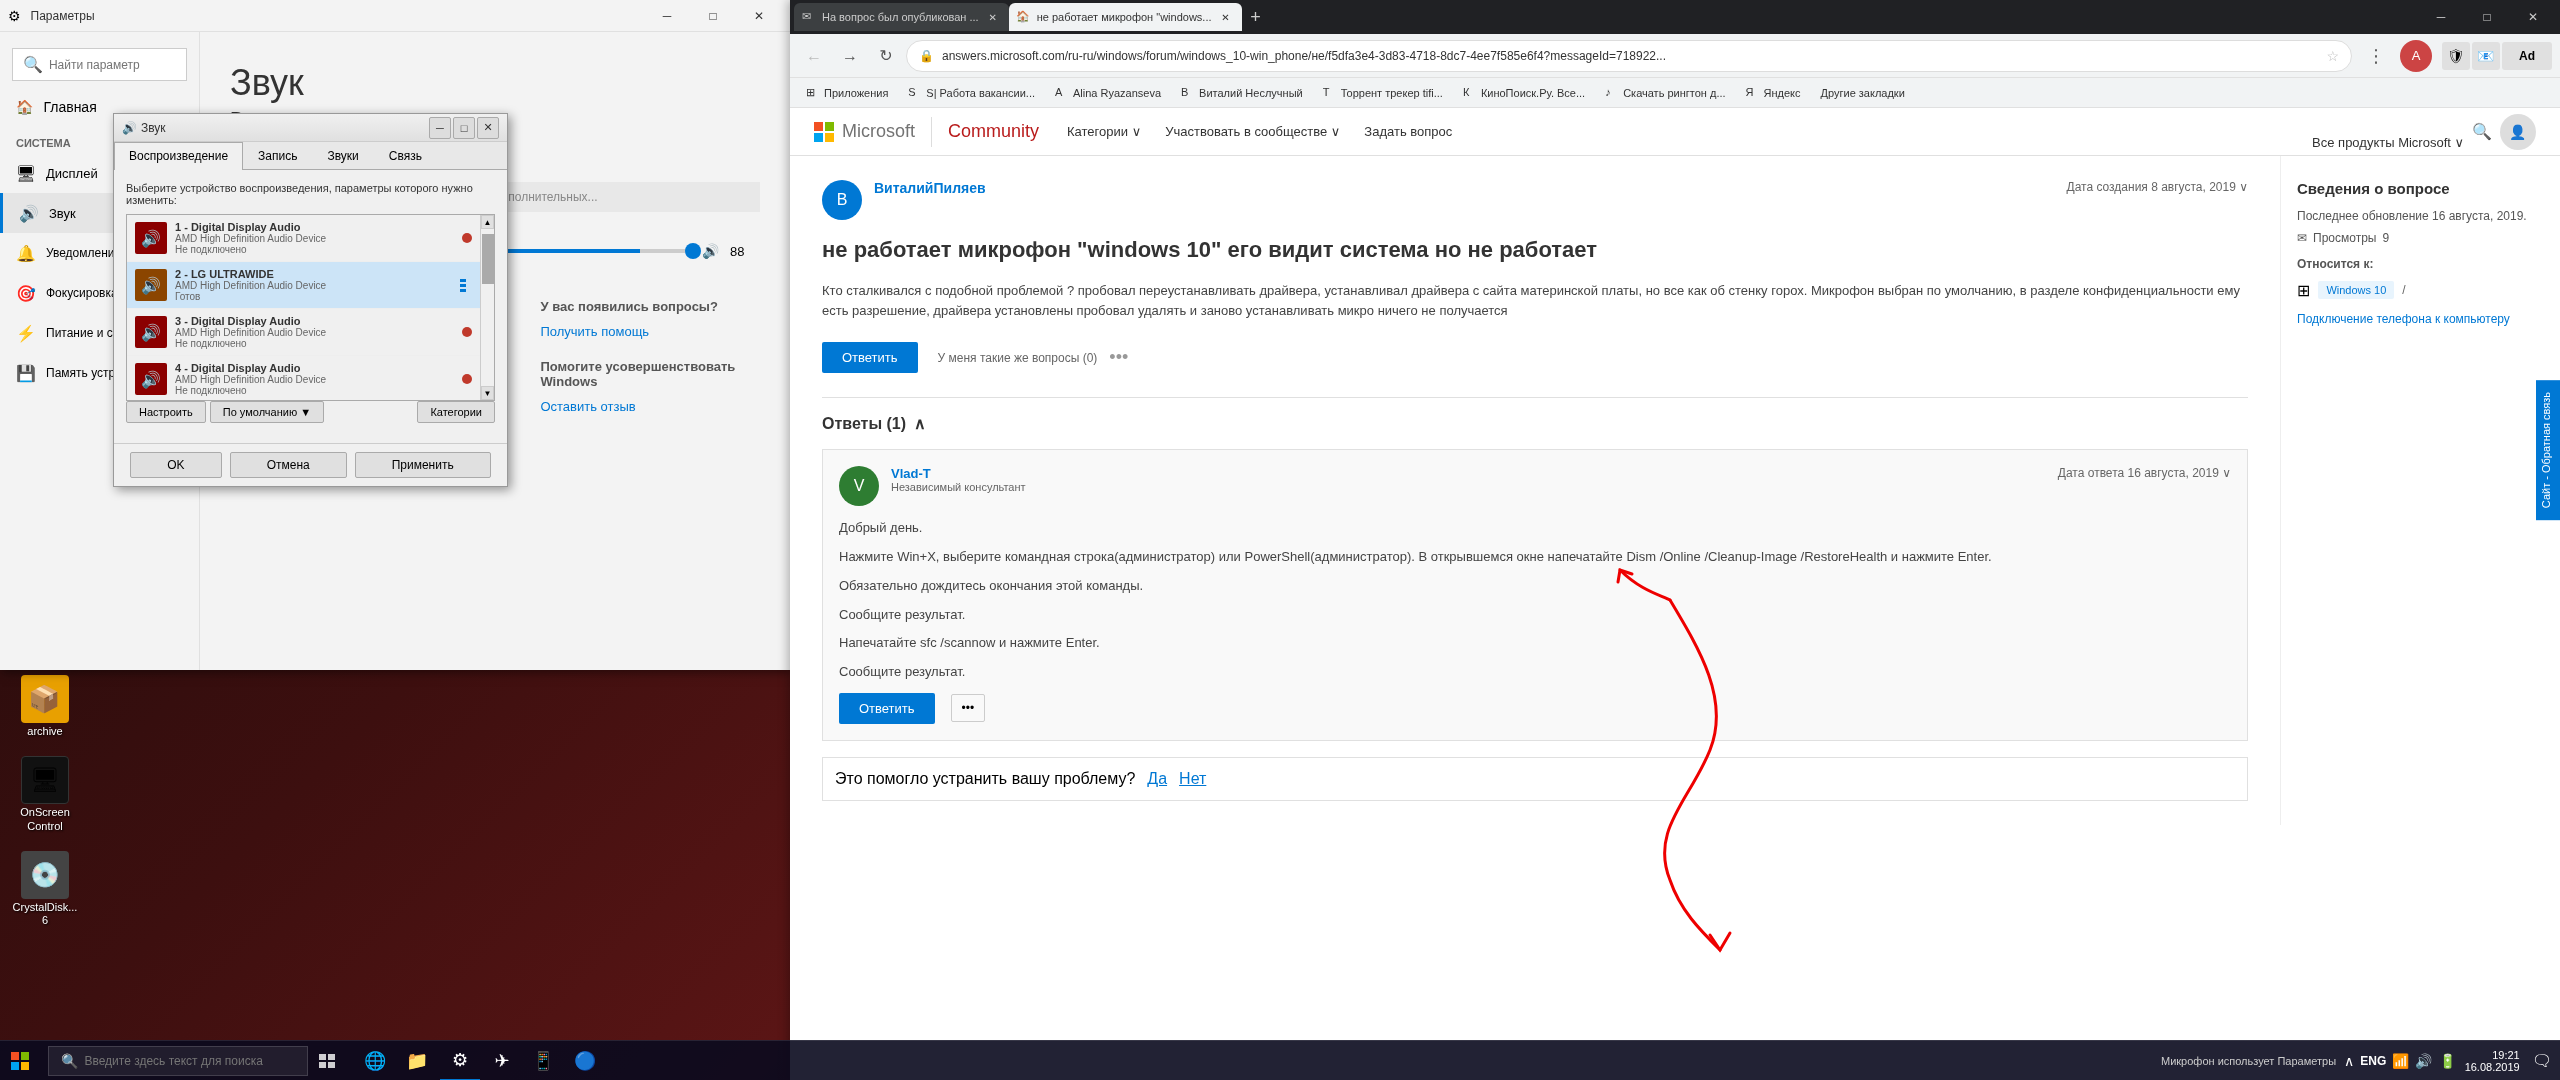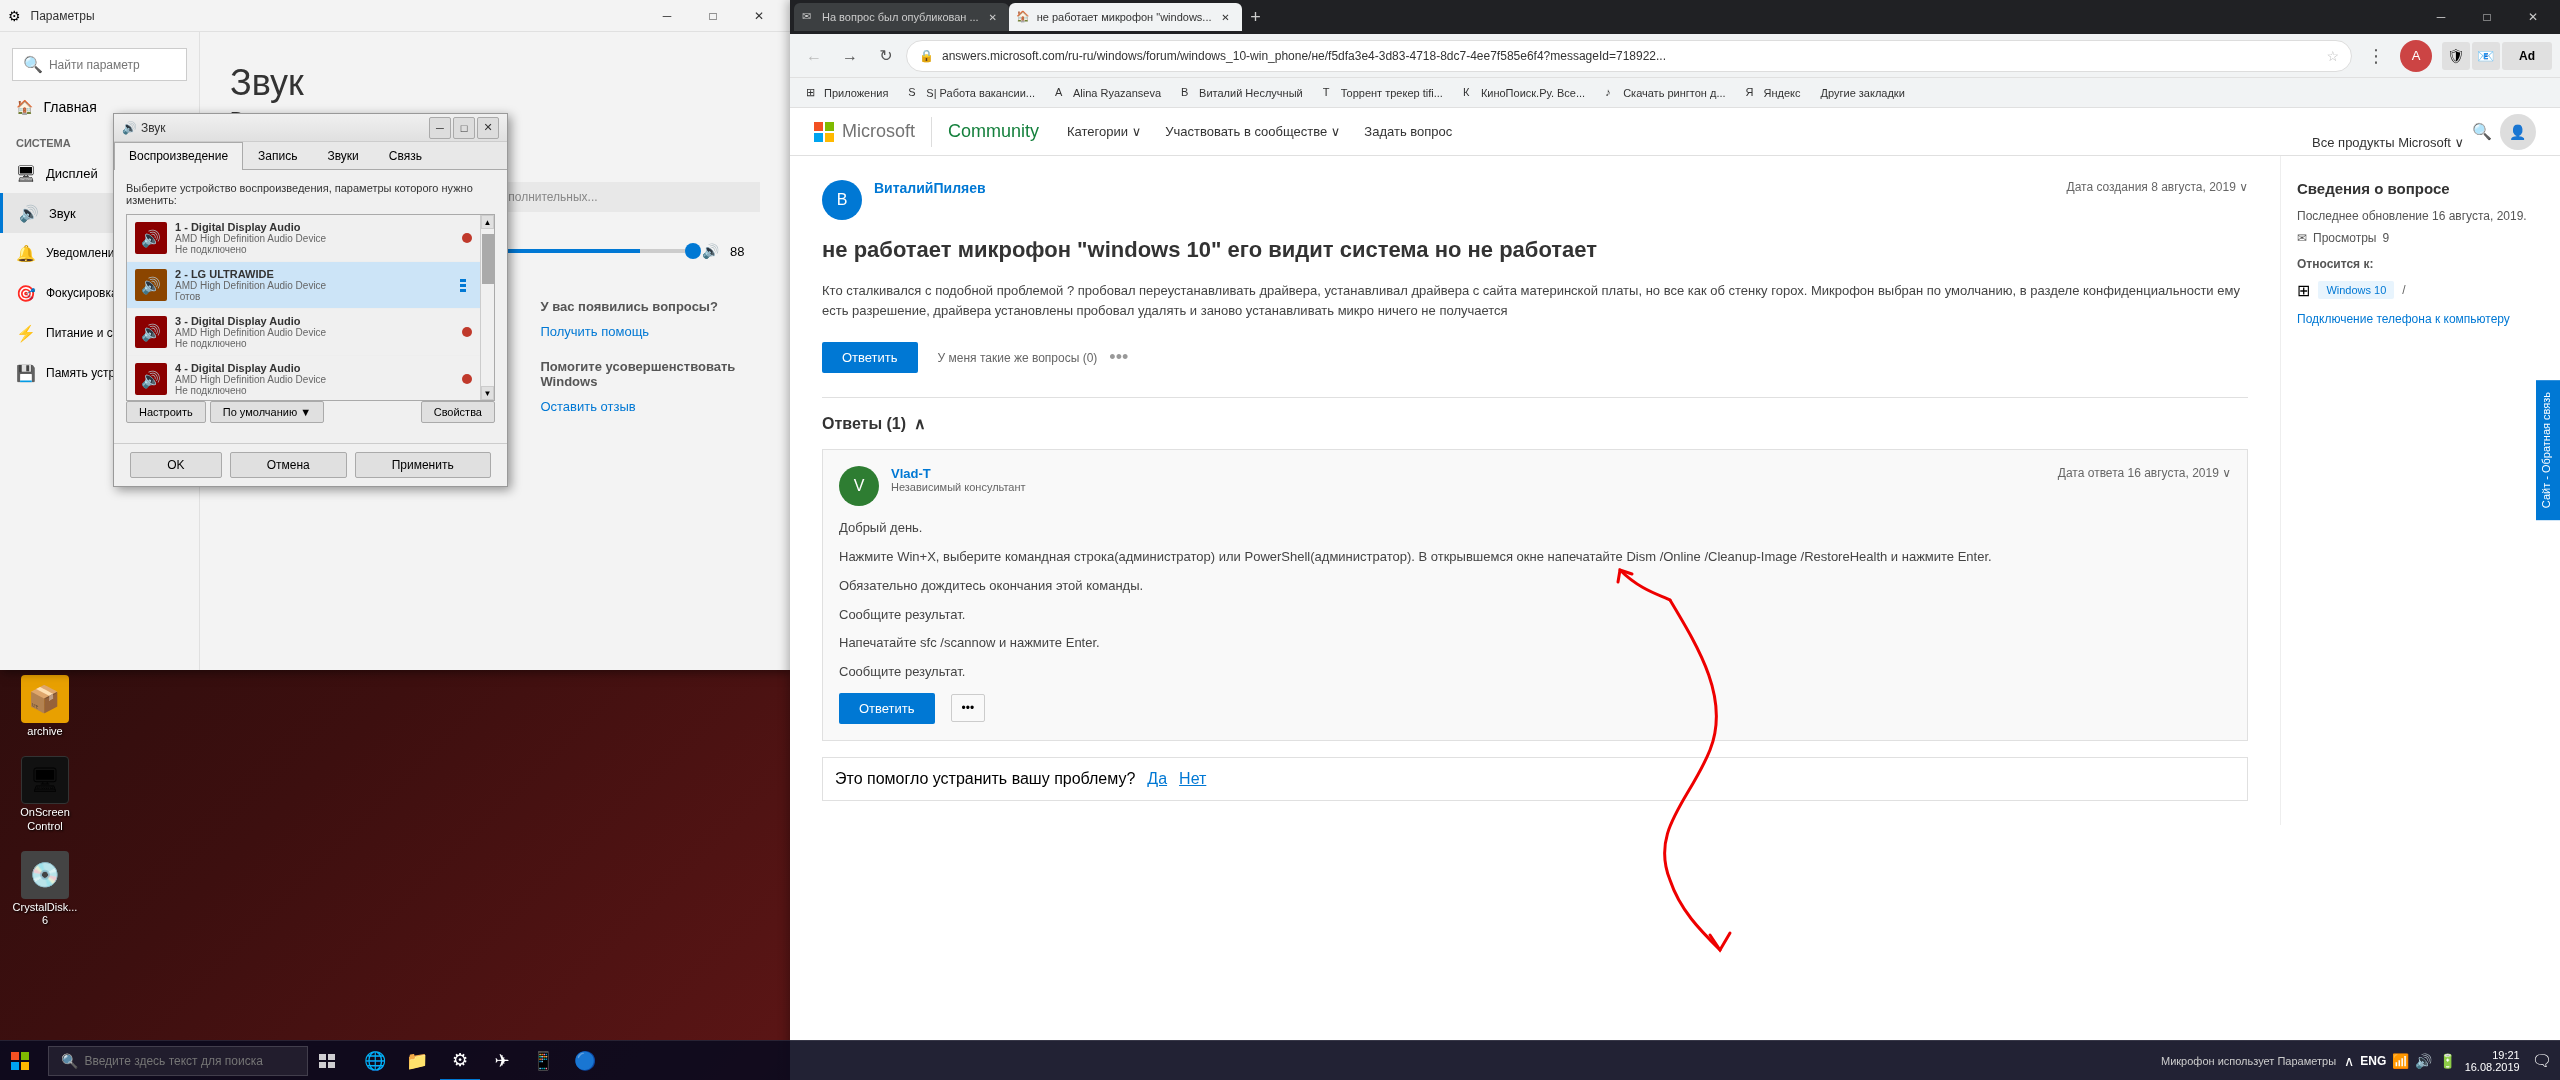--- a/index.html
+++ b/index.html
@@ -424,21 +424,21 @@
         <div class="scrollbar-up">▲</div>
         <div class="scrollbar-thumb-area">
           <div class="scrollbar-thumb"></div>
         </div>
         <div class="scrollbar-down">▼</div>
       </div>
     </div>
     <div class="dialog-buttons-row">
       <button class="dialog-btn">Настроить</button>
       <button class="dialog-btn default">По умолчанию ▼</button>
-      <button class="dialog-btn dialog-btn-right">Свойства</button>
+      <button class="dialog-btn dialog-btn-right">Категории</button>
     </div>
   </div>
   <div class="dialog-footer">
     <button class="dialog-footer-btn ok">OK</button>
     <button class="dialog-footer-btn">Отмена</button>
     <button class="dialog-footer-btn">Применить</button>
   </div>
 </div>
 
 <div class="browser-window">
@@ -526,21 +526,21 @@
       <div class="ms-logo">
         <div class="ms-logo-squares">
           <div class="ms-logo-square" style="background:#f25022;"></div>
           <div class="ms-logo-square" style="background:#7fba00;"></div>
           <div class="ms-logo-square" style="background:#00a4ef;"></div>
           <div class="ms-logo-square" style="background:#ffb900;"></div>
         </div>
         <span style="font-size:18px; color:#737373;">Microsoft</span>
       </div>
       <div class="ms-divider"></div>
-      <span style="font-size:18px; color:#15803d; font-weight:400;">Community</span>
+      <span style="font-size:18px; color:#b91c1c; font-weight:400;">Community</span>
       <div class="ms-nav">
         <div class="ms-nav-item">Категории ∨</div>
         <div class="ms-nav-item">Участвовать в сообществе ∨</div>
         <div class="ms-nav-item">Задать вопрос</div>
       </div>
       <div class="ms-nav-right">
         <span style="font-size:13px; color:#333;">Все продукты Microsoft ∨</span>
         <div class="ms-search-btn">🔍</div>
         <div class="ms-user-btn">👤</div>
       </div>

